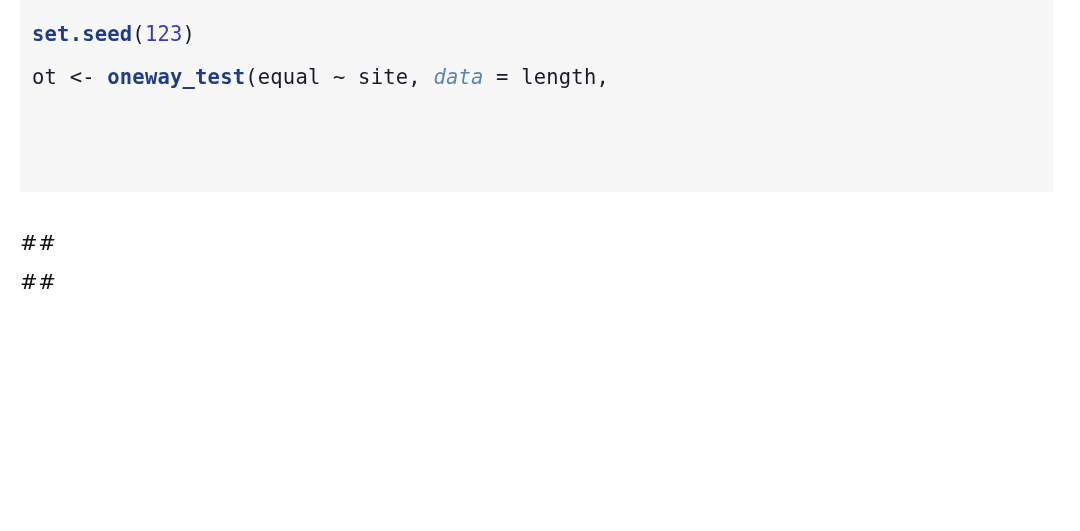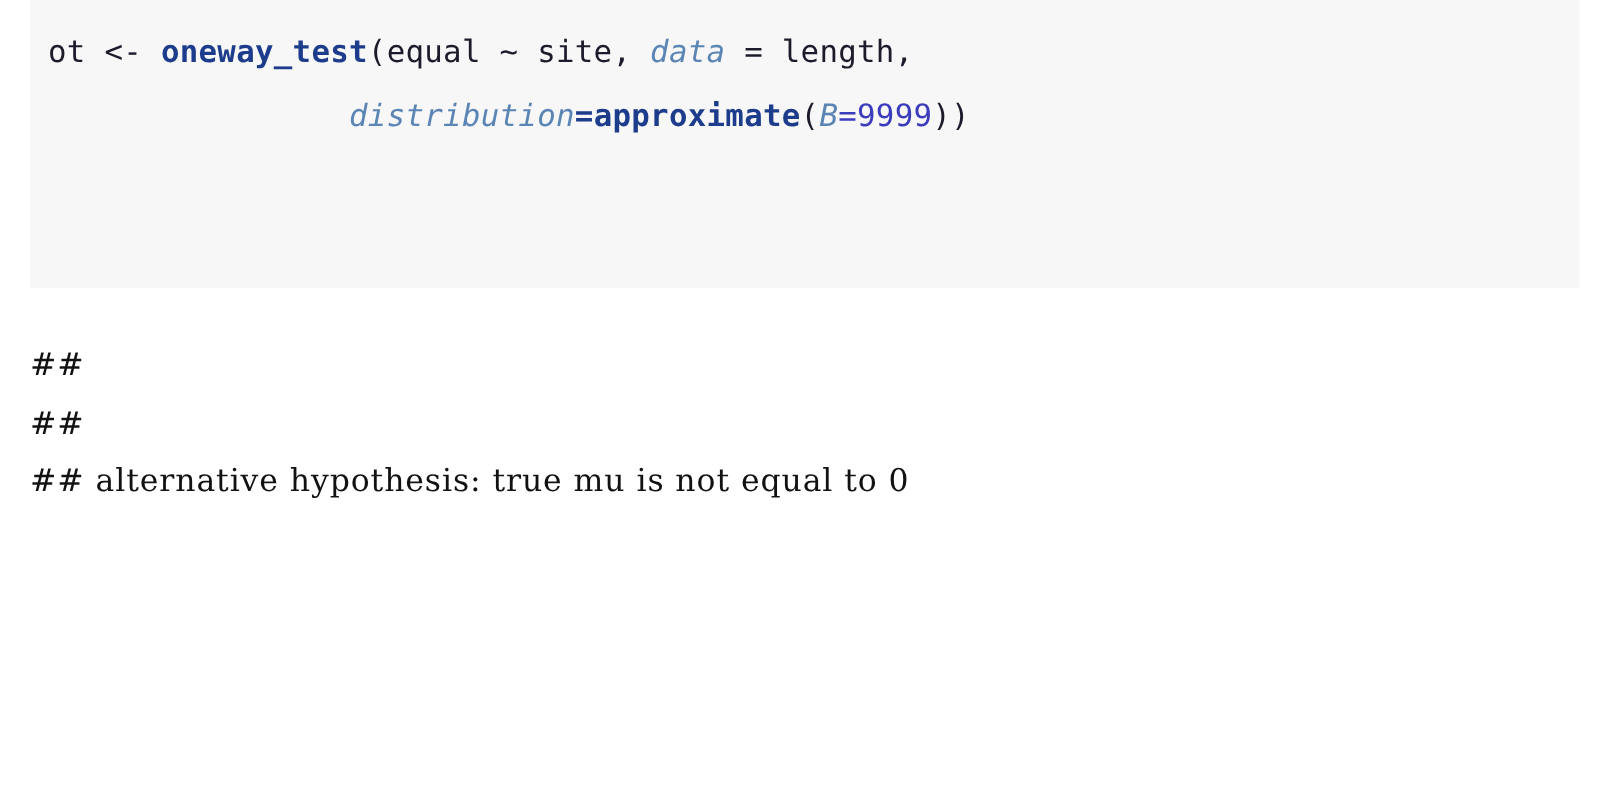--- a/index.html
+++ b/index.html
@@ -67,27 +67,26 @@
     letter-spacing: 0.6px;
   }
 </style>
 </head>
 <body>
 
 <div class="page">
 
   <div class="code-chunk">
 
+    <div class="code-line"><span class="tok-fn">set.seed</span><span class="tok-plain">(</span><span class="tok-num">123</span><span class="tok-plain">)</span></div>
 
     <div class="code-line"><span class="tok-plain">ot &lt;- </span><span class="tok-fn">oneway_test</span><span class="tok-plain">(equal ~ site, </span><span class="tok-arg">data</span><span class="tok-plain"> = length,</span></div>
 
-    <div class="code-line"><span class="tok-plain">                </span><span class="tok-arg">distribution</span><span class="tok-fn">=</span><span class="tok-fn">approximate</span><span class="tok-plain">(</span><span class="tok-arg">B</span><span class="tok-num">=</span><span class="tok-num">9999</span><span class="tok-plain">))</span></div>
 
 
   </div>
 
   <div class="output-block">
     <div class="out-line">##</div>
     <div class="out-line">##</div>
-    <div class="out-line">## alternative hypothesis: true mu is not equal to 0</div>
   </div>
 
 </div>
 
 </body></html>

